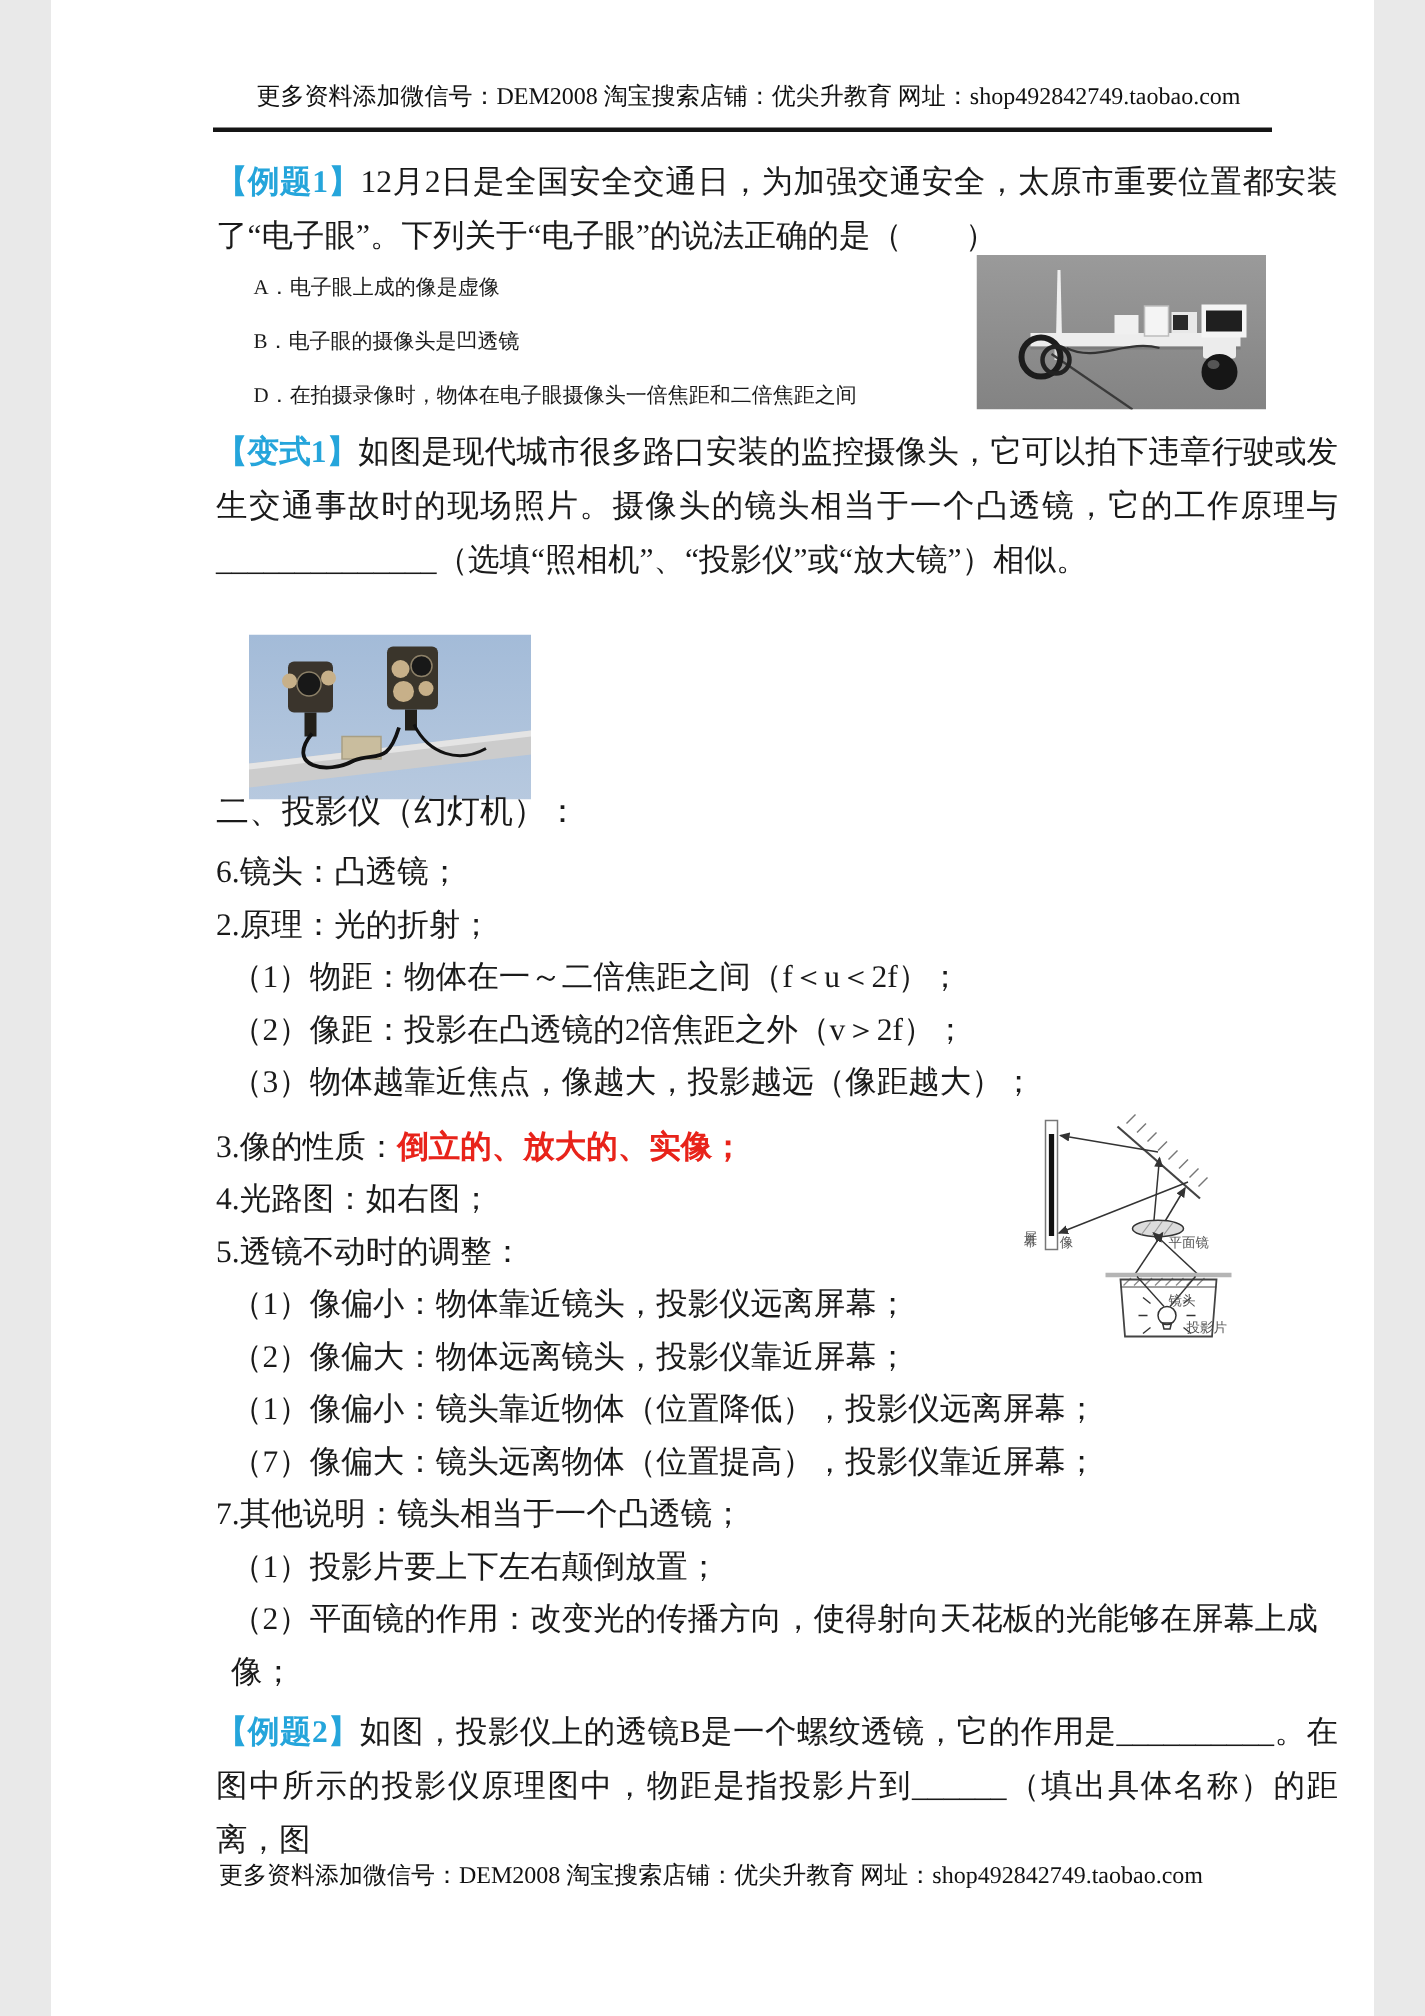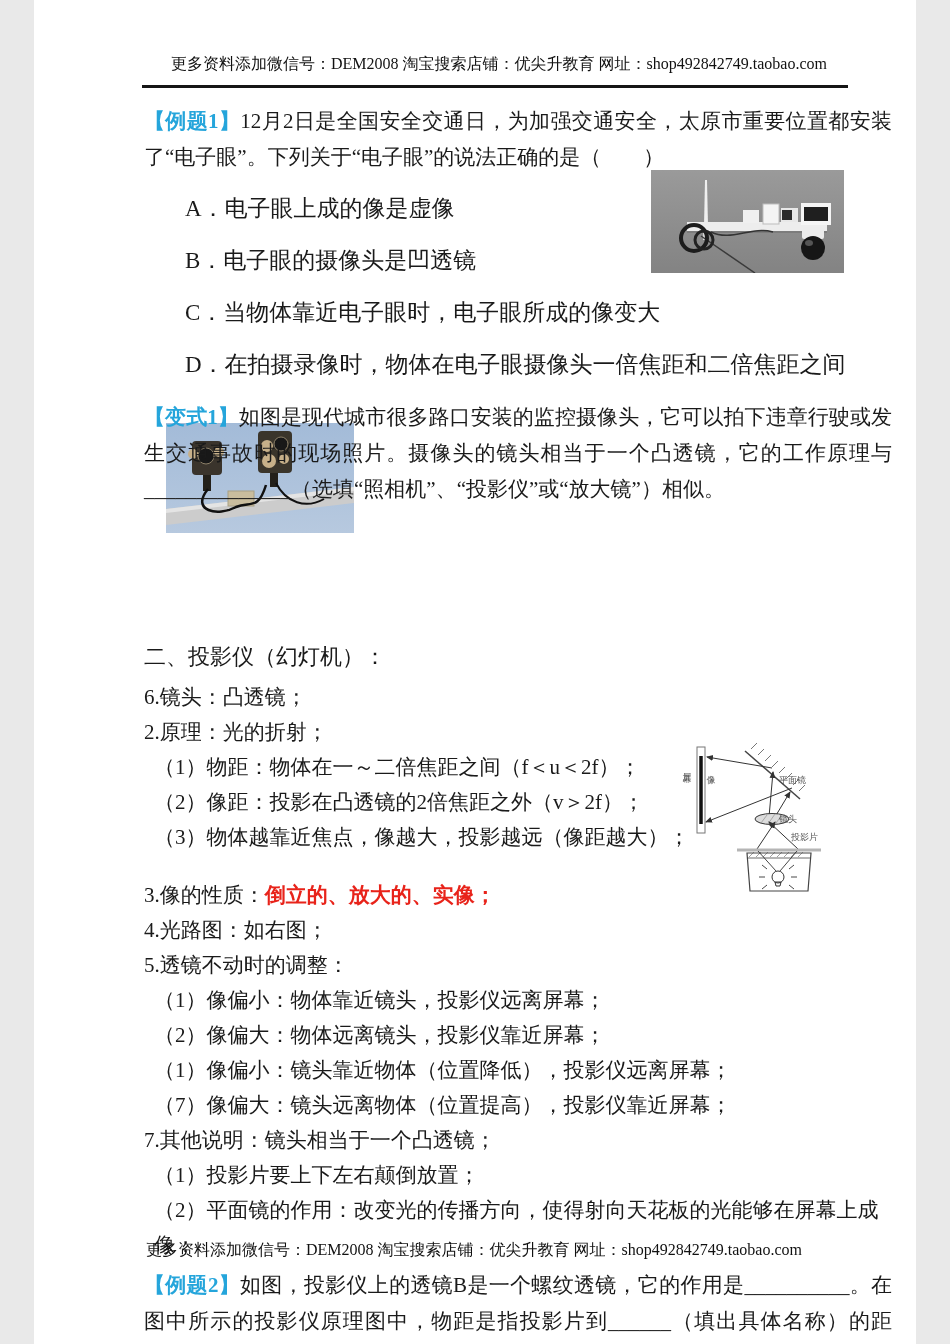--- a/index.html
+++ b/index.html
@@ -12,36 +12,36 @@
     font-size:16px;color:#111;white-space:nowrap;
   }
   .divider{position:absolute;top:85px;left:108px;width:706px;height:3px;background:#151515;}
   .ftr{
     position:absolute;top:1240px;left:112px;font-size:16px;color:#111;white-space:nowrap;
   }
   .content{position:absolute;top:95px;left:110px;width:748px;}
   .para{margin:0;padding:0;font-size:21px;line-height:36px;text-align:justify;}
   .para.first{margin-top:8px;}
   .tag{color:#25A5DB;font-weight:bold;}
-  .option{margin:16px;padding:0 0 0 25px;font-size:23px;line-height:36px;}
+  .option{margin:0;padding:0 0 0 25px;font-size:14px;line-height:36px;}
   .photo2-slot{height:120px;margin:5px 0 0 22px;}
   .sec-title{margin:10px 0 8px 0;font-size:22px;font-weight:normal;line-height:30px;}
   .item{margin:0;padding:0;font-size:21px;line-height:35px;}
   .item.sub{padding-left:10px;}
-  .item.gap8{margin-top:23px;}
+  .item.gap8{margin-top:8px;}
   .item.gap3{margin-top:3px;}
   .red{color:#E8231A;font-weight:bold;}
   .blank{letter-spacing:0;}
   .para.ex2{margin-top:4px;}
   .photo1{position:absolute;top:170px;left:617px;width:193px;height:103px;}
   .photo2{position:absolute;top:423px;left:132px;width:188px;height:110px;}
   .diagram{position:absolute;top:735px;left:645px;width:205px;height:180px;}
   .diagram svg{position:absolute;top:0;left:0;}
   .dlabel{position:absolute;font-size:9px;color:#555;line-height:10px;white-space:nowrap;
-    font-family:"Liberation Sans","DejaVu Sans",sans-serif;}
+    font-family:"Liberation Sans","DejaVu Sans",sans-serif;margin-top:48px;}
   .dlabel.vert{writing-mode:vertical-rl;text-orientation:upright;letter-spacing:2px;}
   .lbl-screen{left:3px;top:30px;}
   .lbl-image{left:27px;top:33px;}
   .lbl-mirror{left:100px;top:40px;}
   .lbl-lens{left:100px;top:79px;}
   .lbl-slide{left:112px;top:97px;}
 </style>
 </head>
 <body>
 
@@ -184,21 +184,20 @@
     <div class="dlabel lbl-lens">镜头</div>
     <div class="dlabel lbl-slide">投影片</div>
   </div>
 
   <div class="content">
 
     <p class="para first"><span class="tag">【例题1】</span><span>12月2日是全国安全交通日，为加强交通安全，太原市重要位置都安装了“电子眼”。下列关于“电子眼”的说法正确的是（　　）</span></p>
 
     <p class="option">A．电子眼上成的像是虚像</p>
     <p class="option">B．电子眼的摄像头是凹透镜</p>
-    <p class="option">C．当物体靠近电子眼时，电子眼所成的像变大</p>
     <p class="option">D．在拍摄录像时，物体在电子眼摄像头一倍焦距和二倍焦距之间</p>
 
     <p class="para"><span class="tag">【变式1】</span><span>如图是现代城市很多路口安装的监控摄像头，它可以拍下违章行驶或发生交通事故时的现场照片。摄像头的镜头相当于一个凸透镜，它的工作原理与</span><span class="blank">______________</span><span>（选填“照相机”、“投影仪”或“放大镜”）相似。</span></p>
 
     <div class="photo2-slot"></div>
 
     <h2 class="sec-title">二、投影仪（幻灯机）：</h2>
 
     <p class="item">6.镜头：凸透镜；</p>
     <p class="item">2.原理：光的折射；</p>

